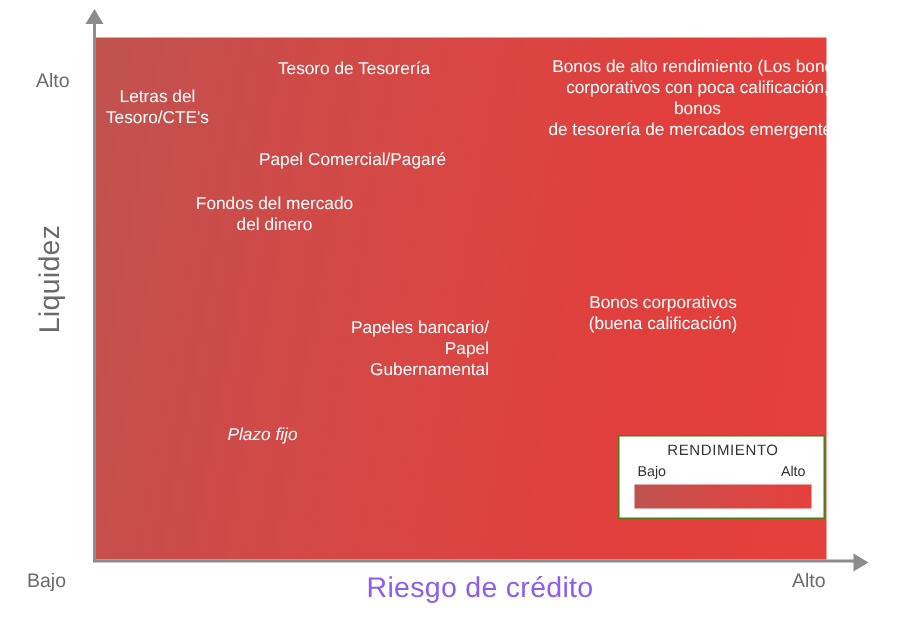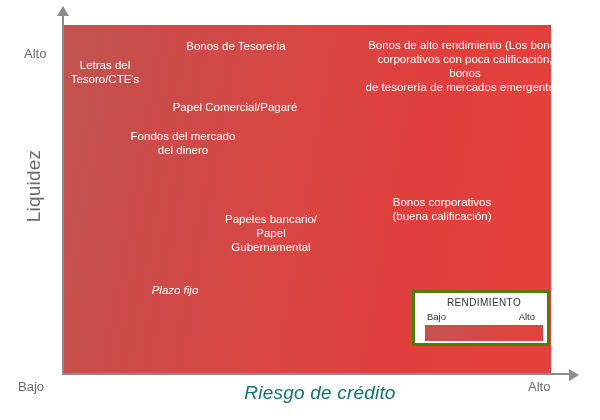--- a/index.html
+++ b/index.html
@@ -69,23 +69,22 @@
     color: #6b6b6b;
     letter-spacing: .2px;
   }
   #x-axis-title {
     position: absolute;
     left: 200px;
     top: 382px;
     width: 240px;
     text-align: center;
     font-size: 19px;
-    color: #0f766e;
+    color: #8b5cf6;
     letter-spacing: .2px;
-    font-style: italic;
   }
   .tick-label {
     position: absolute;
     font-size: 13px;
     color: #6b6b6b;
   }
   #y-tick-high { left: 24px; top: 46px; }
   #y-tick-low  { left: 18px; top: 379px; }
   #x-tick-high { left: 528px; top: 379px; }
 
@@ -109,21 +108,21 @@
   }
 
   
   #legend {
     position: absolute;
     left: 412px;
     top: 290px;
     width: 138px;
     height: 56px;
     background: #ffffff;
-    border: 3px solid #4d7c0f;
+    border: 1px solid #4d7c0f;
     box-sizing: border-box;
   }
   #legend-title {
     position: absolute;
     left: 0; top: 4px;
     width: 138px;
     text-align: center;
     font-size: 10px;
     color: #333;
     letter-spacing: .4px;
@@ -162,26 +161,26 @@
 
   <div id="y-axis-title">Liquidez</div>
   <div id="x-axis-title">Riesgo de crédito</div>
 
   <div class="tick-label" id="y-tick-high">Alto</div>
   <div class="tick-label" id="y-tick-low">Bajo</div>
   <div class="tick-label" id="x-tick-high">Alto</div>
 
   <div id="point-labels">
       <div class="point-label" style="left: 60px; top: 58px; width: 90px;">Letras del<br>Tesoro/CTE's</div>
-      <div class="point-label" style="left: 176px; top: 39px; width: 120px;">Bonos de Tesorería</div>
+      <div class="point-label" style="left: 176px; top: 39px; width: 120px;">Tesoro de Tesorería</div>
       <div class="point-label" style="left: 160px; top: 76px; width: 150px; margin-top: 24px;">Papel Comercial/Pagaré</div>
       <div class="point-label" style="left: 361px; top: 38px; width: 208px;">Bonos de alto rendimiento (Los bonos<br>corporativos con poca calificación, bonos<br>de tesorería de mercados emergentes)</div>
       <div class="point-label" style="left: 124px; top: 129px; width: 118px;">Fondos del mercado<br>del dinero</div>
       <div class="point-label" style="left: 372px; top: 195px; width: 140px;">Bonos corporativos<br>(buena calificación)</div>
-      <div class="point-label" style="left: 216px; top: 212px; width: 110px;">Papeles bancario/<br>Papel<br>Gubernamental</div>
+      <div class="point-label" style="left: 216px; top: 212px; width: 110px; text-align: right;">Papeles bancario/<br>Papel<br>Gubernamental</div>
       <div class="point-label" style="left: 140px; top: 283px; width: 70px; font-style: italic;">Plazo fijo</div>
     </div>
 
   <div id="legend">
     <div id="legend-title">RENDIMIENTO</div>
     <div id="legend-low">Bajo</div>
     <div id="legend-high">Alto</div>
     <div id="legend-bar" style="background: linear-gradient(90deg, rgb(192, 83, 79) 0%, rgb(216, 71, 68) 55%, rgb(229, 65, 60) 100%);"></div>
   </div>
 

